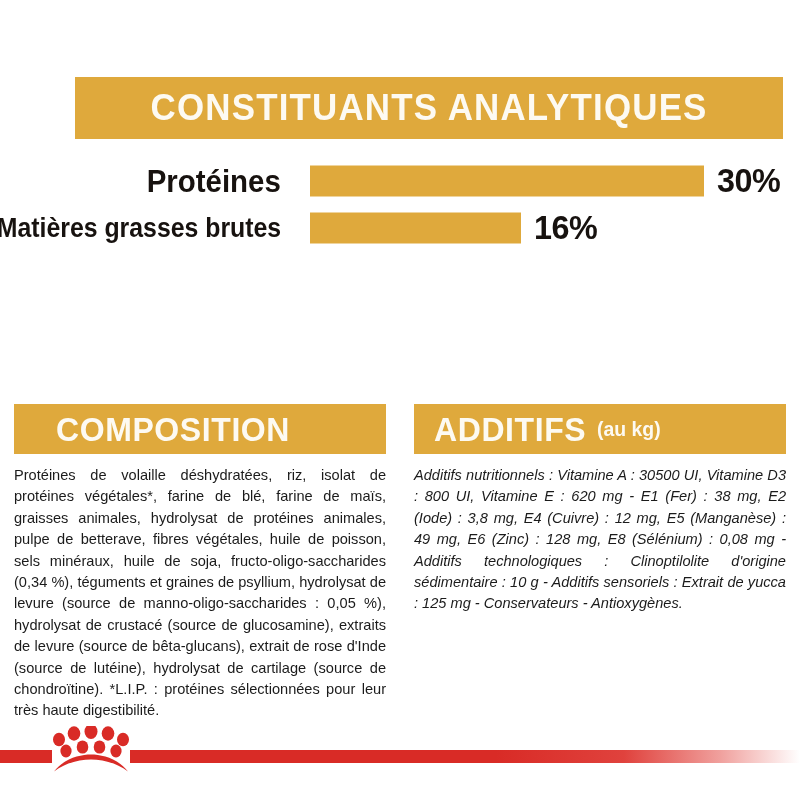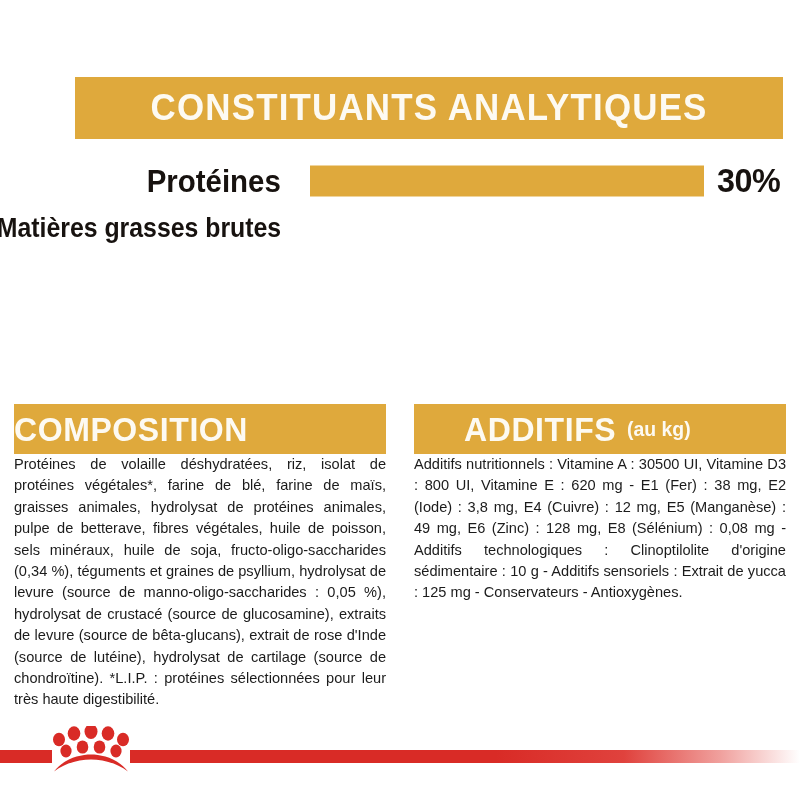--- a/index.html
+++ b/index.html
@@ -111,23 +111,24 @@
     box-sizing: border-box;
   }
   .column-left  { padding: 0 14px 0 14px; }
   .column-right { padding: 0 14px 0 14px; }
 
   .column-band {
     background: #dfa93c;
     height: 50px;
     display: flex;
     align-items: center;
+    padding-left: 42px;
     box-sizing: border-box;
   }
-  .column-right .column-band { padding-left: 50px; }
+  .column-right .column-band { padding-left: 20px; }
 
   .column-band-title {
     color: #fdfaf2;
     font-family: "Liberation Sans", sans-serif;
     font-weight: bold;
     font-size: 33px;
     letter-spacing: 0.6px;
     line-height: 1;
     transform: scaleX(0.97);
     transform-origin: left center;
@@ -139,28 +140,29 @@
     font-weight: bold;
     font-size: 20px;
     line-height: 1;
     margin-left: 6px;
     transform: scaleX(0.97);
     transform-origin: left center;
     white-space: nowrap;
   }
 
   .column-body {
+    margin-top: 11px;
     font-family: "Liberation Sans", sans-serif;
     font-size: 14.6px;
     line-height: 21.4px;
     color: #1b1b1b;
     text-align: justify;
     hyphens: none;
   }
-  .column-right .column-body { text-align: justify; }
+  .column-right .column-body { text-align: justify; font-style: italic; }
 
   
   .bottom-rule {
     position: absolute;
     left: 0;
     top: 750px;
     width: 800px;
     height: 13px;
     background: linear-gradient(to right,
                 #d92b26 0%,
@@ -207,20 +209,24 @@
     <div class="bar-row bar-row-proteins">
       <span class="bar-label">Protéines</span>
       <div class="bar-track">
         <span class="bar-fill" style="width:394px"></span>
         <span class="bar-value">30%</span>
       </div>
     </div>
 
     <div class="bar-row bar-row-fat">
       <span class="bar-label">Matières grasses brutes</span>
+      <div class="bar-track">
+        <span class="bar-fill" style="width:211px"></span>
+        <span class="bar-value">16%</span>
+      </div>
     </div>
 
 
   </div>
 
   <div class="columns">
 
     <div class="column column-left">
       <div class="column-band">
         <span class="column-band-title">COMPOSITION</span>

